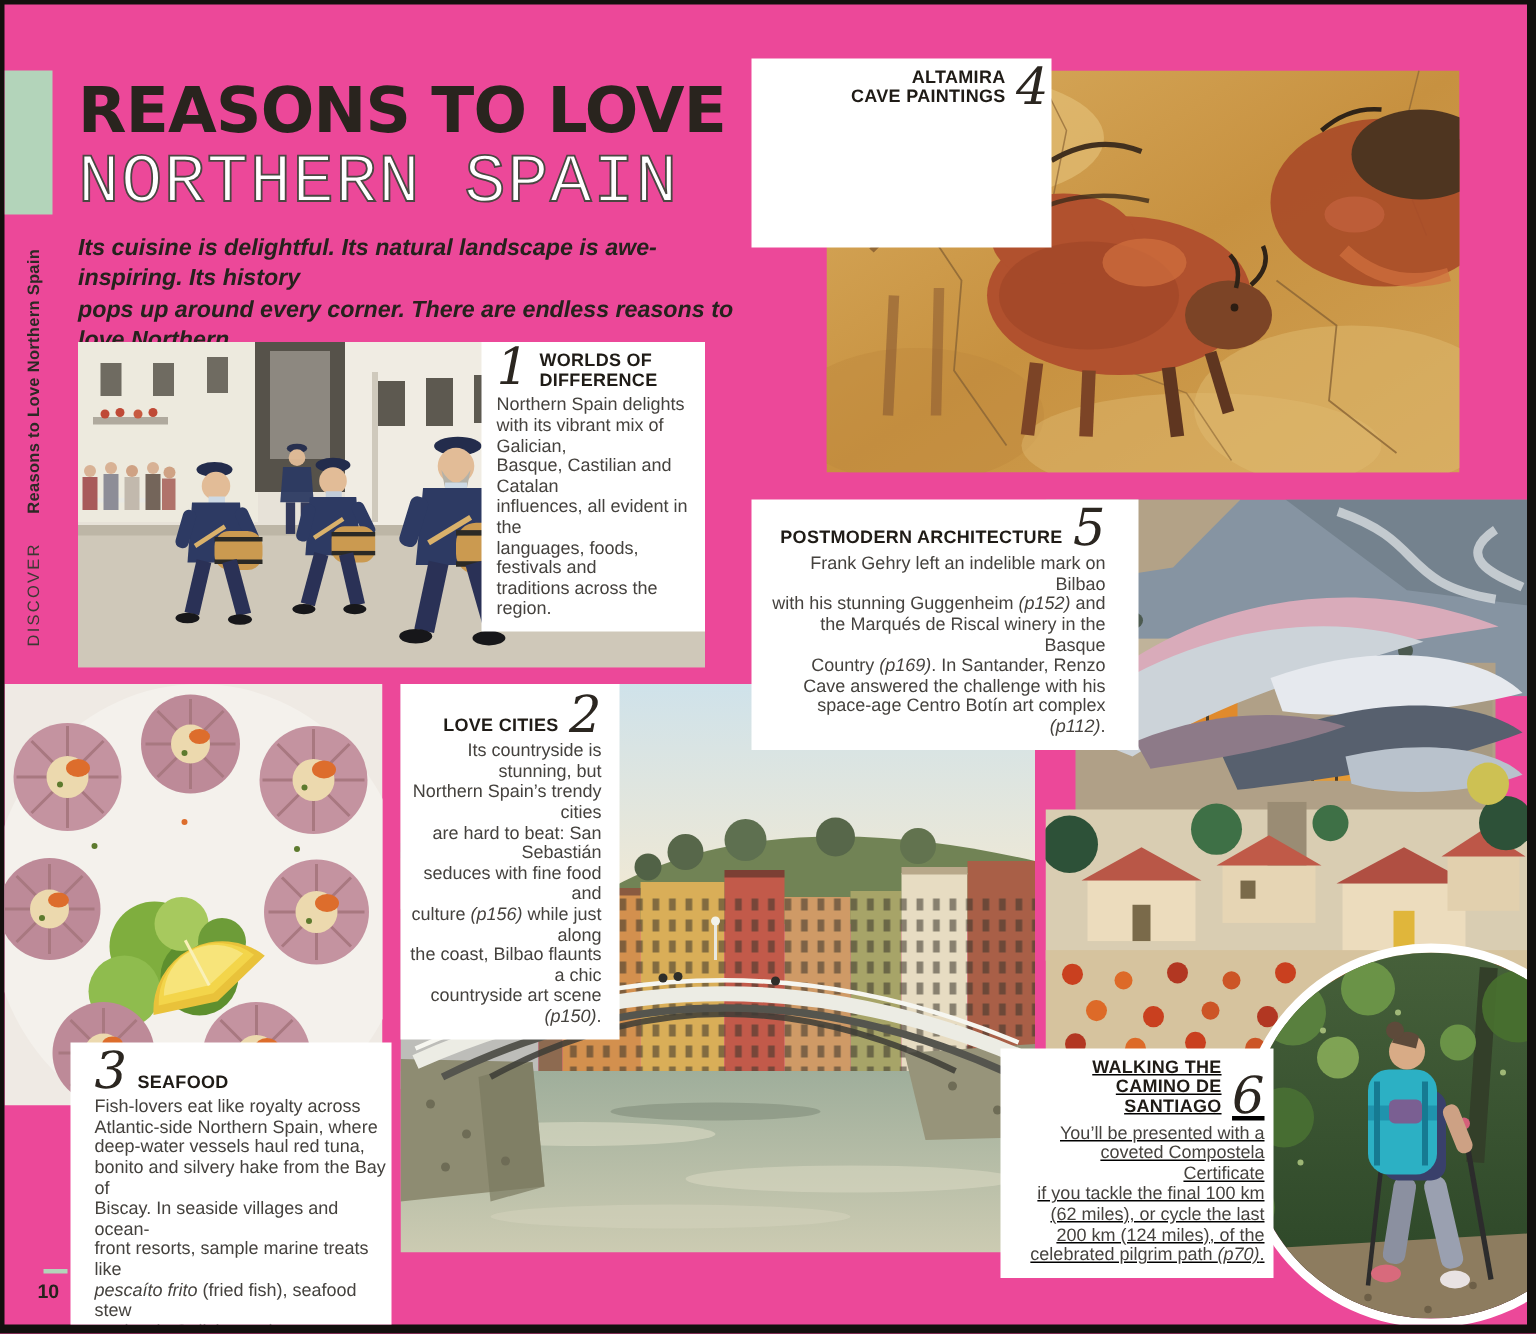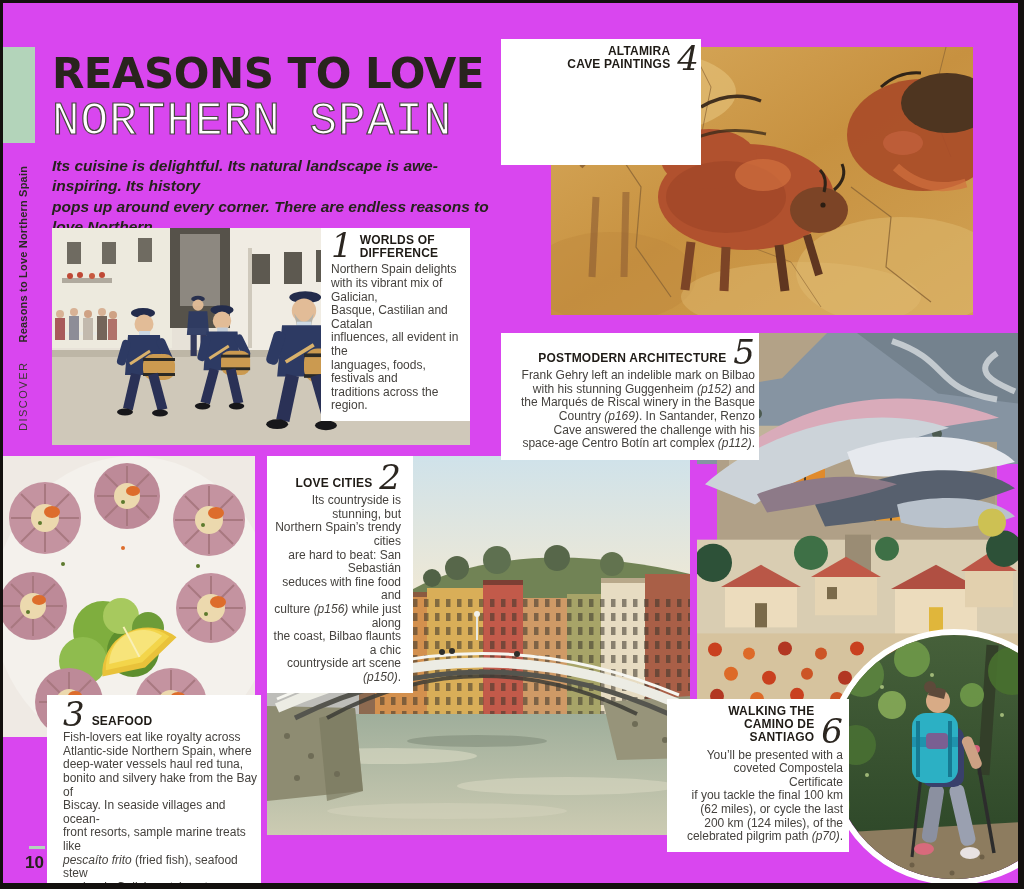--- a/index.html
+++ b/index.html
@@ -4,21 +4,21 @@
 <style>
   html,body{margin:0;padding:0;}
   body{
     width:1024px;height:889px;position:relative;overflow:hidden;
     background:#13100e;
     font-family:"Liberation Sans",sans-serif;
     -webkit-font-smoothing:antialiased;
   }
   .page{
     position:absolute;left:3px;top:3px;width:1015px;height:880px;
-    background:#d946ef;overflow:hidden;
+    background:#ec4899;overflow:hidden;
   }
   
   .accent{position:absolute;left:0;top:44px;width:32px;height:96px;}
   .title{position:absolute;left:49px;top:50px;width:500px;line-height:1;}
   .title .t1{
     display:block;font-family:"DejaVu Sans","Liberation Sans",sans-serif;
     font-weight:700;font-size:42px;letter-spacing:-0.5px;color:#29241e;
   }
   .title .t2{
     display:block;margin-top:4px;
@@ -66,26 +66,26 @@
   .note.right .head{padding-top:0;padding-bottom:1px;}
   .note .body{
     margin:3px 0 0 0;font-size:12px;line-height:13.6px;color:#45423e;
     white-space:pre-line;
   }
   .note.base .n-row{align-items:flex-end;}
   .note-1{left:318px;top:225px;width:149px;padding:4px 4px 8px 10px;}
   .note-2{left:264px;top:453px;width:146px;min-height:132px;padding:8px 12px 8px 6px;}
   .note-3{left:44px; top:692px;width:214px;padding:6px 0 0 16px;}
   .note-4{left:498px;top:36px; width:200px;min-height:126px;padding:6px 2px 8px 12px;}
-  .note-5{left:498px;top:330px;width:258px;min-height:127px;padding:6px 4px 8px 12px;}
-  .note-6{left:664px;top:696px;width:182px;min-height:138px;padding:6px 6px 8px 10px;z-index:5;}
+  .note-5{left:498px;top:330px;width:258px;min-height:127px;padding:6px 22px 8px 12px;}
+  .note-6{left:664px;top:696px;width:182px;min-height:138px;padding:6px 6px 8px 10px;z-index:5;text-decoration:underline;}
   
   .folio{position:absolute;left:22px;top:843px;}
   .folio .tick{width:16px;height:3px;margin-left:4px;margin-bottom:4px;}
-  .folio .pn{font-size:17px;font-weight:700;color:#26221d;}
+  .folio .pn{font-size:13px;font-weight:700;color:#26221d;}
   em{font-style:italic;}
 </style>
 </head>
 <body>
 
 <div class="page">
 
   <div class="accent" style="background: rgb(179, 212, 186);"></div>
 
   <header class="title">

